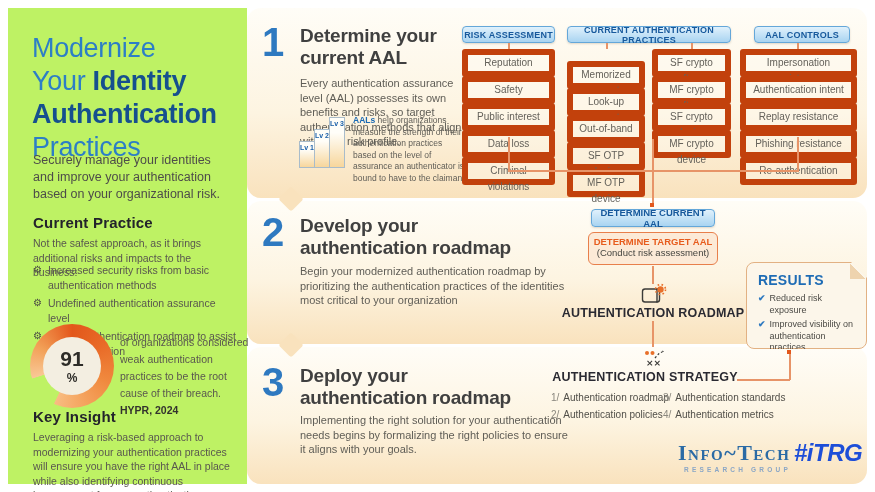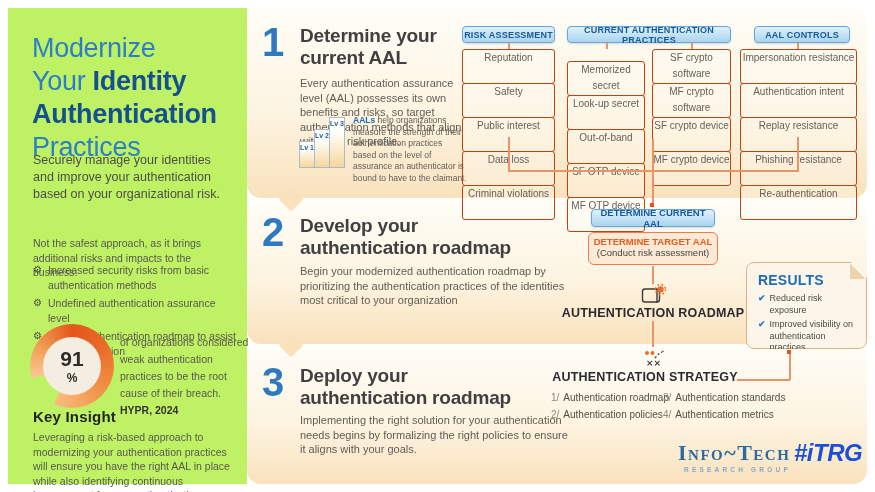--- a/index.html
+++ b/index.html
@@ -47,22 +47,22 @@
   .step-block { position:absolute; background:linear-gradient(180deg,#fffef9 30%, #f7d69c 100%); border:1px solid #a9bcca;
     font-size:7px; font-weight:800; color:#1a5fa8; text-align:center; padding-top:2px; }
   .aal-note { font-size:8.5px; line-height:11.5px; color:#5f5d56; }
   .aal-note b { color:#1a6ab5; }
   
   .bluebox { background:linear-gradient(180deg,#e0f1fc 0%, #a9d4f1 100%); border:1px solid #64a7d9; border-radius:4px;
     color:#17599c; font-weight:800; text-align:center; box-shadow:0 1px 2px rgba(90,60,20,.18);
     display:flex; align-items:center; justify-content:center; }
   .hdr { font-size:9px; letter-spacing:.2px; height:17px; }
   .stack { display:flex; flex-direction:column; }
-  .cell { border:1px solid #c2410c; border-radius:3px; color:#64615a; font-size:10px; text-align:center;
-    height:35px; line-height:16px; background:rgba(255,252,244,.35); margin-top:-1px; }
+  .cell { border:6px solid #c2410c; border-radius:3px; color:#64615a; font-size:10px; text-align:center;
+    height:28px; line-height:16px; background:rgba(255,252,244,.35); margin-top:-1px; }
   .cell:first-child { margin-top:0; }
   
   .vline { width:1.5px; background:#e79468; }
   .hline { height:1.5px; background:#e79468; }
   .dot { width:4px; height:4px; background:#e2571b; }
   
   .target-box { background:#fcead7; border:1.5px solid #e87f4b; border-radius:6px; text-align:center; padding-top:3px; }
   .target-box .t1 { font-size:9.5px; font-weight:800; color:#e75c1d; }
   .target-box .t2 { font-size:9.5px; color:#454540; }
   .flowlabel { font-size:12.5px; font-weight:800; color:#2a2a32; letter-spacing:.2px; text-align:center; }
@@ -98,20 +98,21 @@
 
   <div class="abs sidebar dots">
     <div class="abs title">
       <span>Modernize</span><br>
       <span>Your </span><b>Identity</b><br>
       <b>Authentication</b><br>
       <span>Practices</span>
     </div>
     <div class="abs subtitle">Securely manage your identities and improve your authentication based on your organizational risk.</div>
 
+    <div class="abs h-side" style="left:25px; top:206px;">Current Practice</div>
     <div class="abs smalltxt" style="left:25px; top:228px; width:198px;">Not the safest approach, as it brings additional risks and impacts to the business:</div>
 
     <div class="abs bullets">
       <div class="bullet">
         <span class="gear">⚙</span>
         <span>Increased security risks from basic authentication methods</span>
       </div>
       <div class="bullet">
         <span class="gear">⚙</span>
         <span>Undefined authentication assurance level</span>

